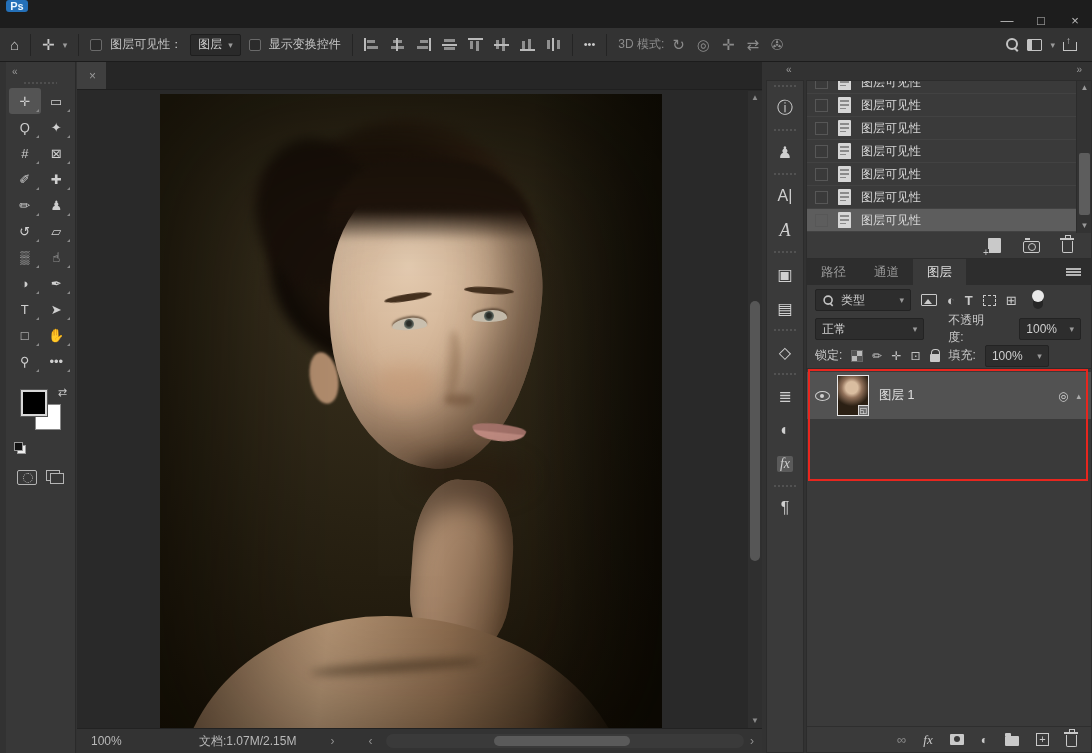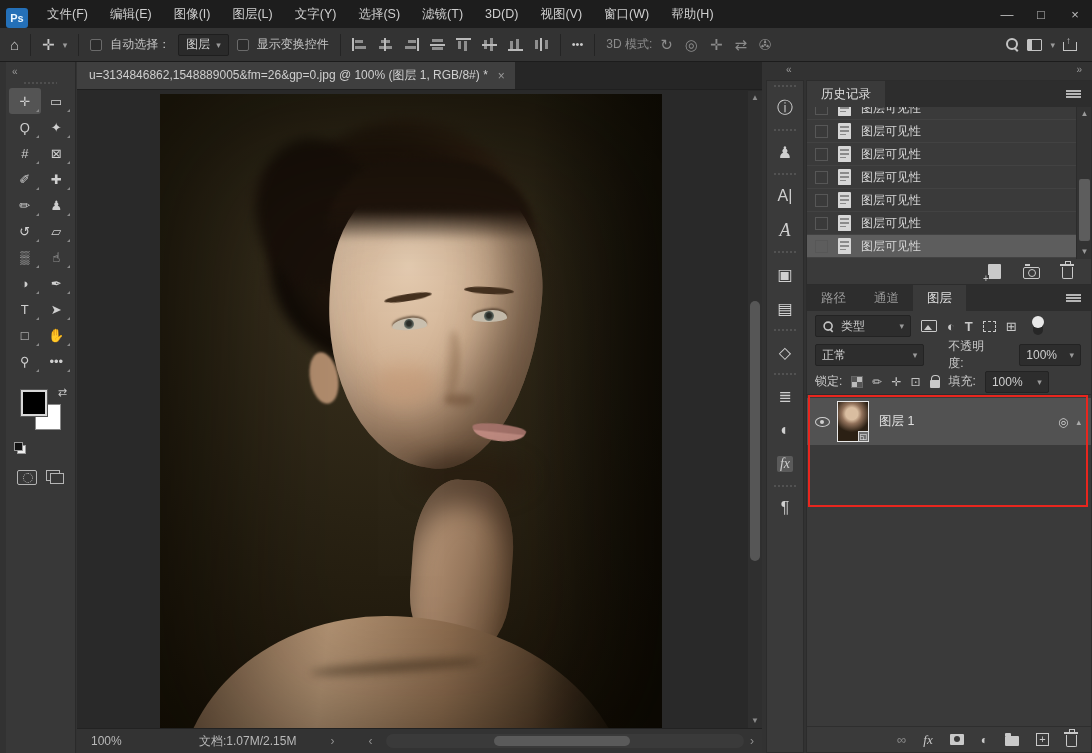--- a/index.html
+++ b/index.html
@@ -1,21 +1,21 @@
 <!DOCTYPE html>
 <html><head>
 <meta charset="utf-8">
 <style>
   * { margin:0; padding:0; box-sizing:border-box; }
   html,body { width:1092px; height:753px; overflow:hidden; }
   body { font-family:"Liberation Sans","DejaVu Sans",sans-serif; font-size:12px; color:#d2d2d2; background:#323232; -webkit-font-smoothing:antialiased; }
   #app { position:relative; width:1092px; height:753px; background:#323232; overflow:hidden; }
 
   
-  .titlebar { position:absolute; left:0; top:0; right:0; height:28px; background:#1d1d1d; display:flex; align-items:flex-end; }
+  .titlebar { position:absolute; left:0; top:0; right:0; height:28px; background:#1d1d1d; display:flex; align-items:flex-start;flex-direction:column; }
   .ps-logo { width:22px; height:20px; margin:0 8px 0 6px; background:#2470b8; border-radius:3px; color:#eaf6ff; font-weight:bold; font-size:11px; display:flex; align-items:center; justify-content:center; }
   .menus { display:flex; height:100%; }
   .menu-item { padding:0 11px; display:flex; align-items:center; color:#cfcfcf; font-size:12.5px; cursor:default; }
   .win-controls { margin-left:auto; display:flex; height:100%; }
   .win-btn { width:34px; display:flex; align-items:center; justify-content:center; color:#bdbdbd; font-size:13px; }
 
   
   .optionsbar { position:absolute; left:0; top:28px; right:0; height:34px; background:#333333; border-bottom:1px solid #1c1c1c; display:flex; align-items:center; gap:8px; padding:0 10px; color:#c4c4c4; }
   .opt-sep { width:1px; height:22px; background:#242424; margin:0 3px; flex:none; }
   .opt-icon { font-size:15px; color:#c9c9c9; line-height:1; }
@@ -200,50 +200,37 @@
   .vignette { position:absolute; inset:0; box-shadow:inset 0 0 140px 50px rgba(8,6,2,.6); }
   .rim { position:absolute; right:0; top:0; width:130px; height:100%; background:linear-gradient(to left, rgba(5,4,2,.55), transparent); }
 </style>
 </head>
 <body>
 
 <div id="app">
 
   <div class="titlebar">
     <div class="ps-logo">Ps</div>
-    <div class="menus">
-        <div class="menu-item" data-index="0">文件(F)</div>
-        <div class="menu-item" data-index="1">编辑(E)</div>
-        <div class="menu-item" data-index="2">图像(I)</div>
-        <div class="menu-item" data-index="3">图层(L)</div>
-        <div class="menu-item" data-index="4">文字(Y)</div>
-        <div class="menu-item" data-index="5">选择(S)</div>
-        <div class="menu-item" data-index="6">滤镜(T)</div>
-        <div class="menu-item" data-index="7">3D(D)</div>
-        <div class="menu-item" data-index="8">视图(V)</div>
-        <div class="menu-item" data-index="9">窗口(W)</div>
-        <div class="menu-item" data-index="10">帮助(H)</div>
-      </div>
     <div class="win-controls">
       <div class="win-btn">—</div>
       <div class="win-btn">□</div>
       <div class="win-btn">×</div>
     </div>
   </div>
 
   <div class="optionsbar">
     <span class="opt-icon">⌂</span>
     <span class="opt-sep"></span>
     <span class="opt-icon">✛</span>
     <span class="dd" style="background:none;border:none;padding:0">
         <span class="caret">▾</span>
       </span>
     <span class="opt-sep"></span>
     <span class="chk"></span>
-    <span>自动选择：</span>
+    <span>图层可见性：</span>
     <span class="dd">
       <span>图层</span>
         <span class="caret">▾</span>
     </span>
     <span class="chk"></span>
     <span>显示变换控件</span>
     <span class="opt-sep"></span>
     <span style="display:flex;gap:11px;align-items:center">
         <span class="align-icon" data-index="0"></span>
         <span class="align-icon" data-index="1"></span>
@@ -353,21 +340,20 @@
     </div>
     <div class="tb-bottom">
       <span class="i-quickmask"></span>
       <span class="i-screenmode"></span>
     </div>
   </div>
 
   <div class="docarea">
     <div class="tabbar">
       <div class="doc-tab">
-        <span>u=3134846862,1548889005&amp;fm=26&amp;gp=0.jpg @ 100% (图层 1, RGB/8#) *</span>
         <span class="close">×</span>
       </div>
     </div>
 
     <div class="canvas-wrap">
       <div class="canvas">
         <div class="p-bg"></div>
         <div class="hair soft"></div>
         <div class="hair-bun soft"></div>
         <div class="face"></div>
@@ -449,24 +435,20 @@
         <div class="strip-item" data-index="9">
           <span class="fx">fx</span>
         </div>
         <div class="strip-item group-start" data-index="10">
           <span>¶</span>
         </div>
       </div>
 
     <div class="panel-col">
 
-      <div class="ptabs">
-        <div class="ptab active">历史记录</div>
-        <span class="i-menu"></span>
-      </div>
       <div class="hist-list">
         <div class="hist-rows">
             <div class="hist-row" data-index="0">
             <span class="hist-chk"></span>
             <span class="i-page"></span>
             <span class="hist-label">图层可见性</span>
           </div>
             <div class="hist-row" data-index="1">
             <span class="hist-chk"></span>
             <span class="i-page"></span>

